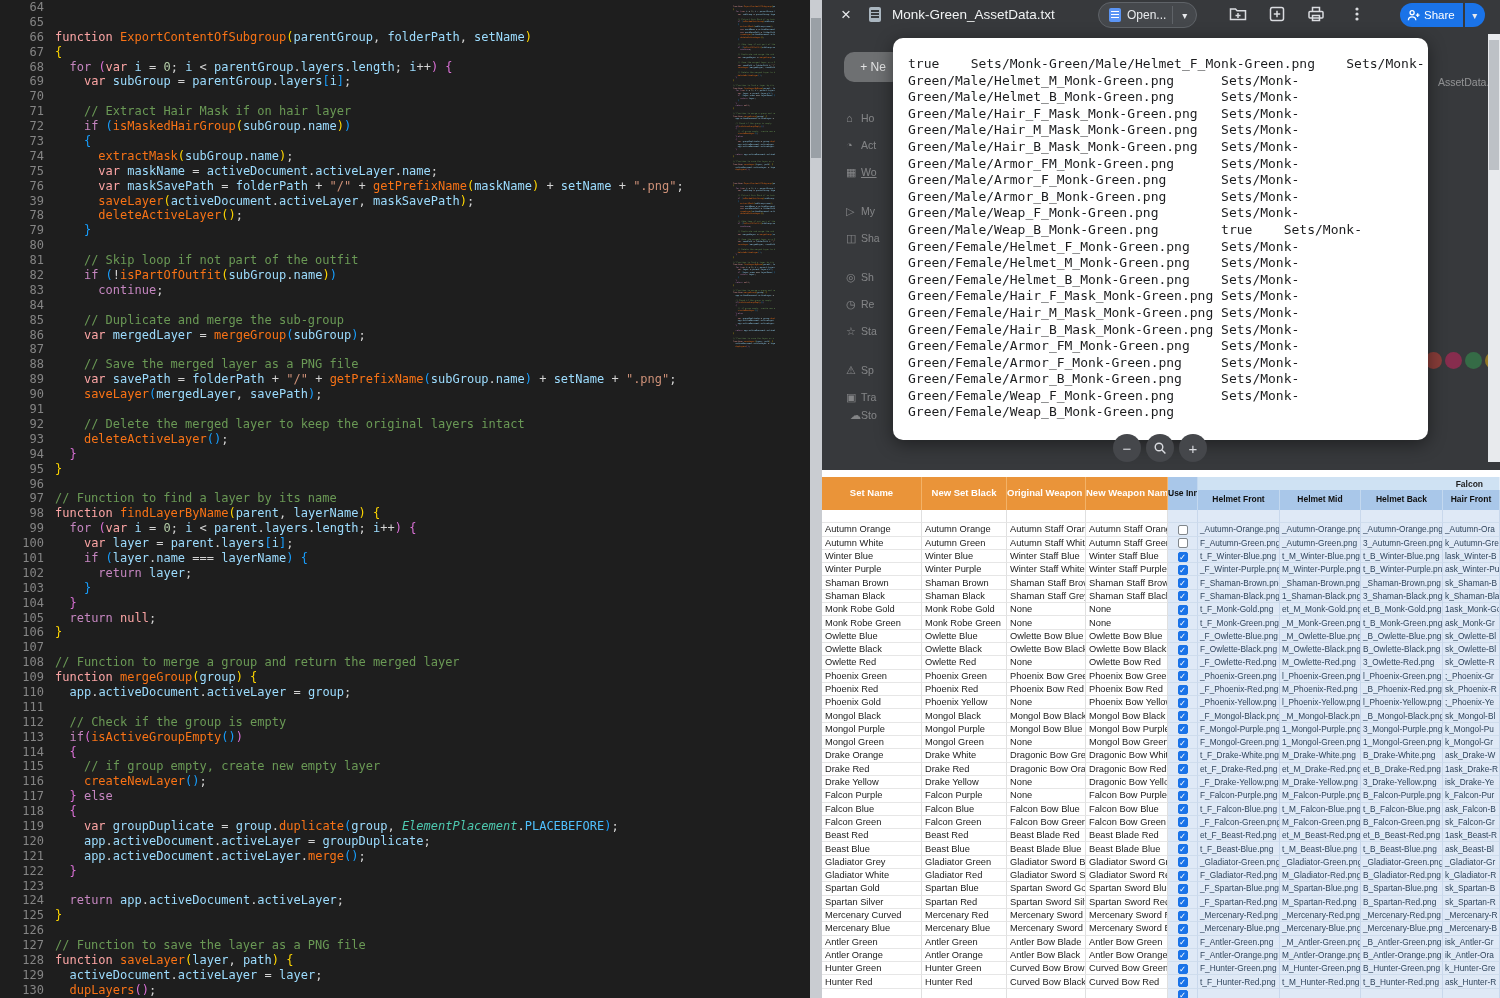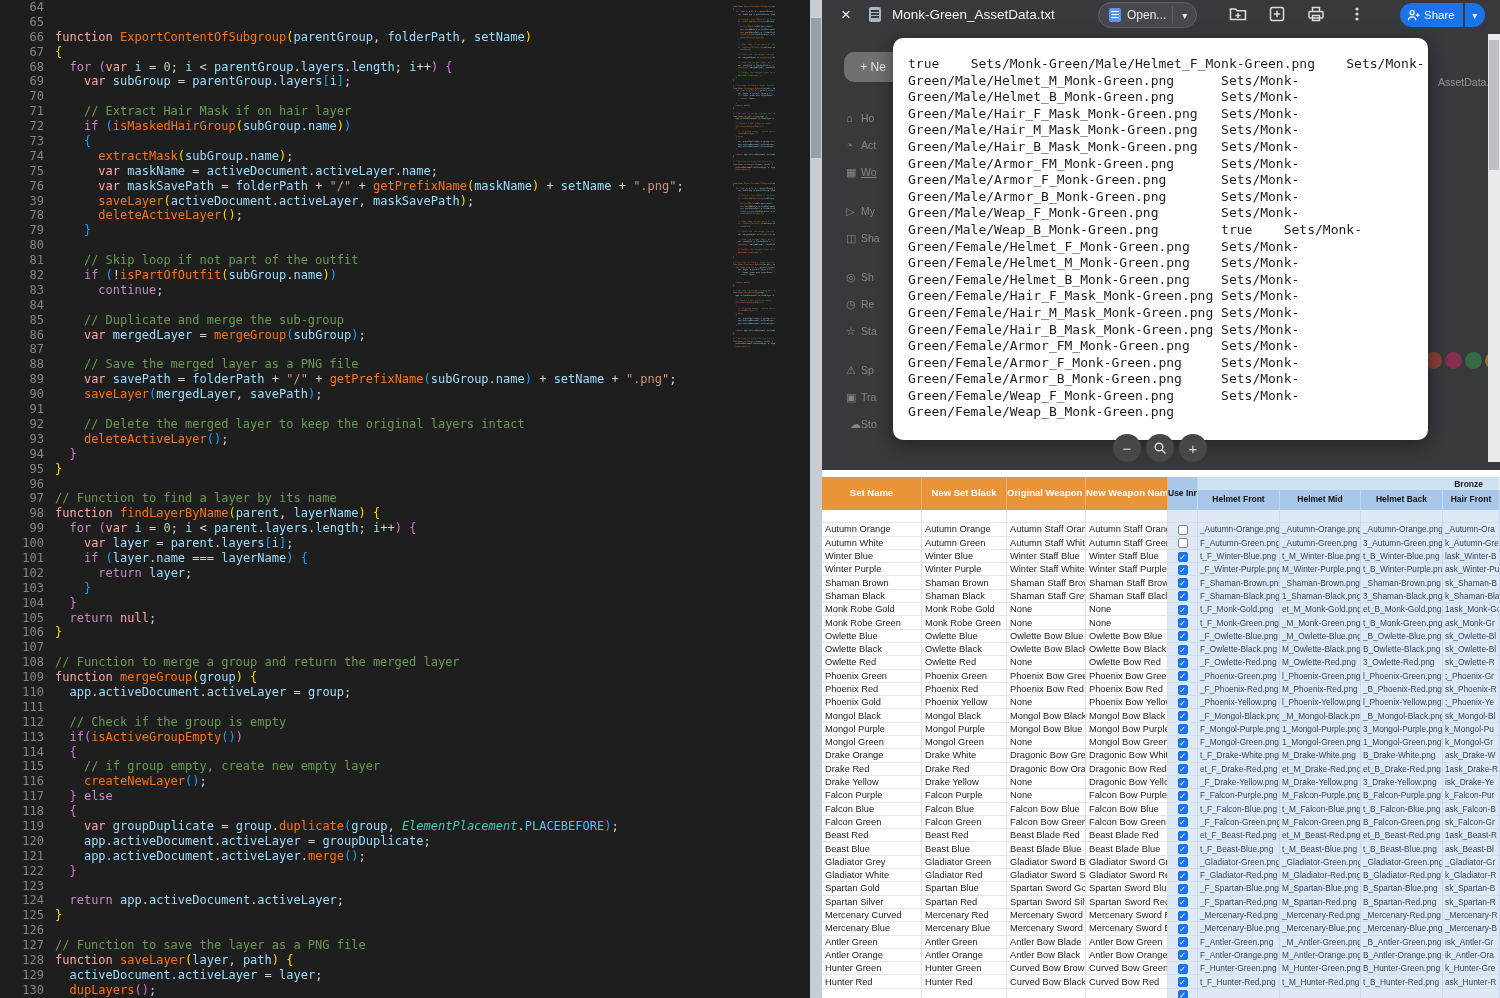--- a/index.html
+++ b/index.html
@@ -165,21 +165,21 @@
         <div class="ghost-item" style="top: 112px;"><span class="gi">⌂</span>Ho</div>
         <div class="ghost-item" style="top: 139px;"><span class="gi">◔</span>Act</div>
         <div class="ghost-item" style="top: 166px; text-decoration: underline;"><span class="gi">▦</span>Wo</div>
         <div class="ghost-item" style="top: 205px;"><span class="gi">▷</span>My</div>
         <div class="ghost-item" style="top: 232px;"><span class="gi">◫</span>Sha</div>
         <div class="ghost-item" style="top: 271px;"><span class="gi">◎</span>Sh</div>
         <div class="ghost-item" style="top: 298px;"><span class="gi">◷</span>Re</div>
         <div class="ghost-item" style="top: 325px;"><span class="gi">☆</span>Sta</div>
         <div class="ghost-item" style="top: 364px;"><span class="gi">⚠</span>Sp</div>
         <div class="ghost-item" style="top: 391px;"><span class="gi">▣</span>Tra</div>
-        <div class="ghost-item" style="top: 418px; text-align: right;"><span class="gi">☁</span>Sto</div>
+        <div class="ghost-item" style="top: 409px; text-align: right;"><span class="gi">☁</span>Sto</div>
       </div>
     <div id="ghost-file-label">AssetData...</div>
     <div class="ghost-dot" style="left:603px;background:#ea4335"></div>
     <div class="ghost-dot" style="left:623px;background:#e91e63"></div>
     <div class="ghost-dot" style="left:643px;background:#34a853"></div>
     <div class="ghost-dot" style="left:663px;background:#fbbc04"></div>
 
     <div id="close-btn">×</div>
     <div id="file-icon">
       <i style="top:3px"></i>
@@ -272,21 +272,21 @@
           <col style="width:82px">
           <col style="width:57px">
       </colgroup>
       <thead>
         <tr class="h1">
           <th rowspan="2" class="oh">Set Name</th>
           <th rowspan="2" class="oh">New Set Black</th>
           <th rowspan="2" class="oh">Original Weapon Name</th>
           <th rowspan="2" class="oh">New Weapon Name</th>
           <th rowspan="2" class="bh use">Use Inner</th>
-          <th colspan="4" class="bband">Bronze</th>
+          <th colspan="4" class="bband">Falcon</th>
         </tr>
         <tr class="h2">
           <th class="bh">Helmet Front</th>
           <th class="bh">Helmet Mid</th>
           <th class="bh">Helmet Back</th>
           <th class="bh">Hair Front</th>
         </tr>
       </thead>
       <tbody>
           <tr class="empty">

